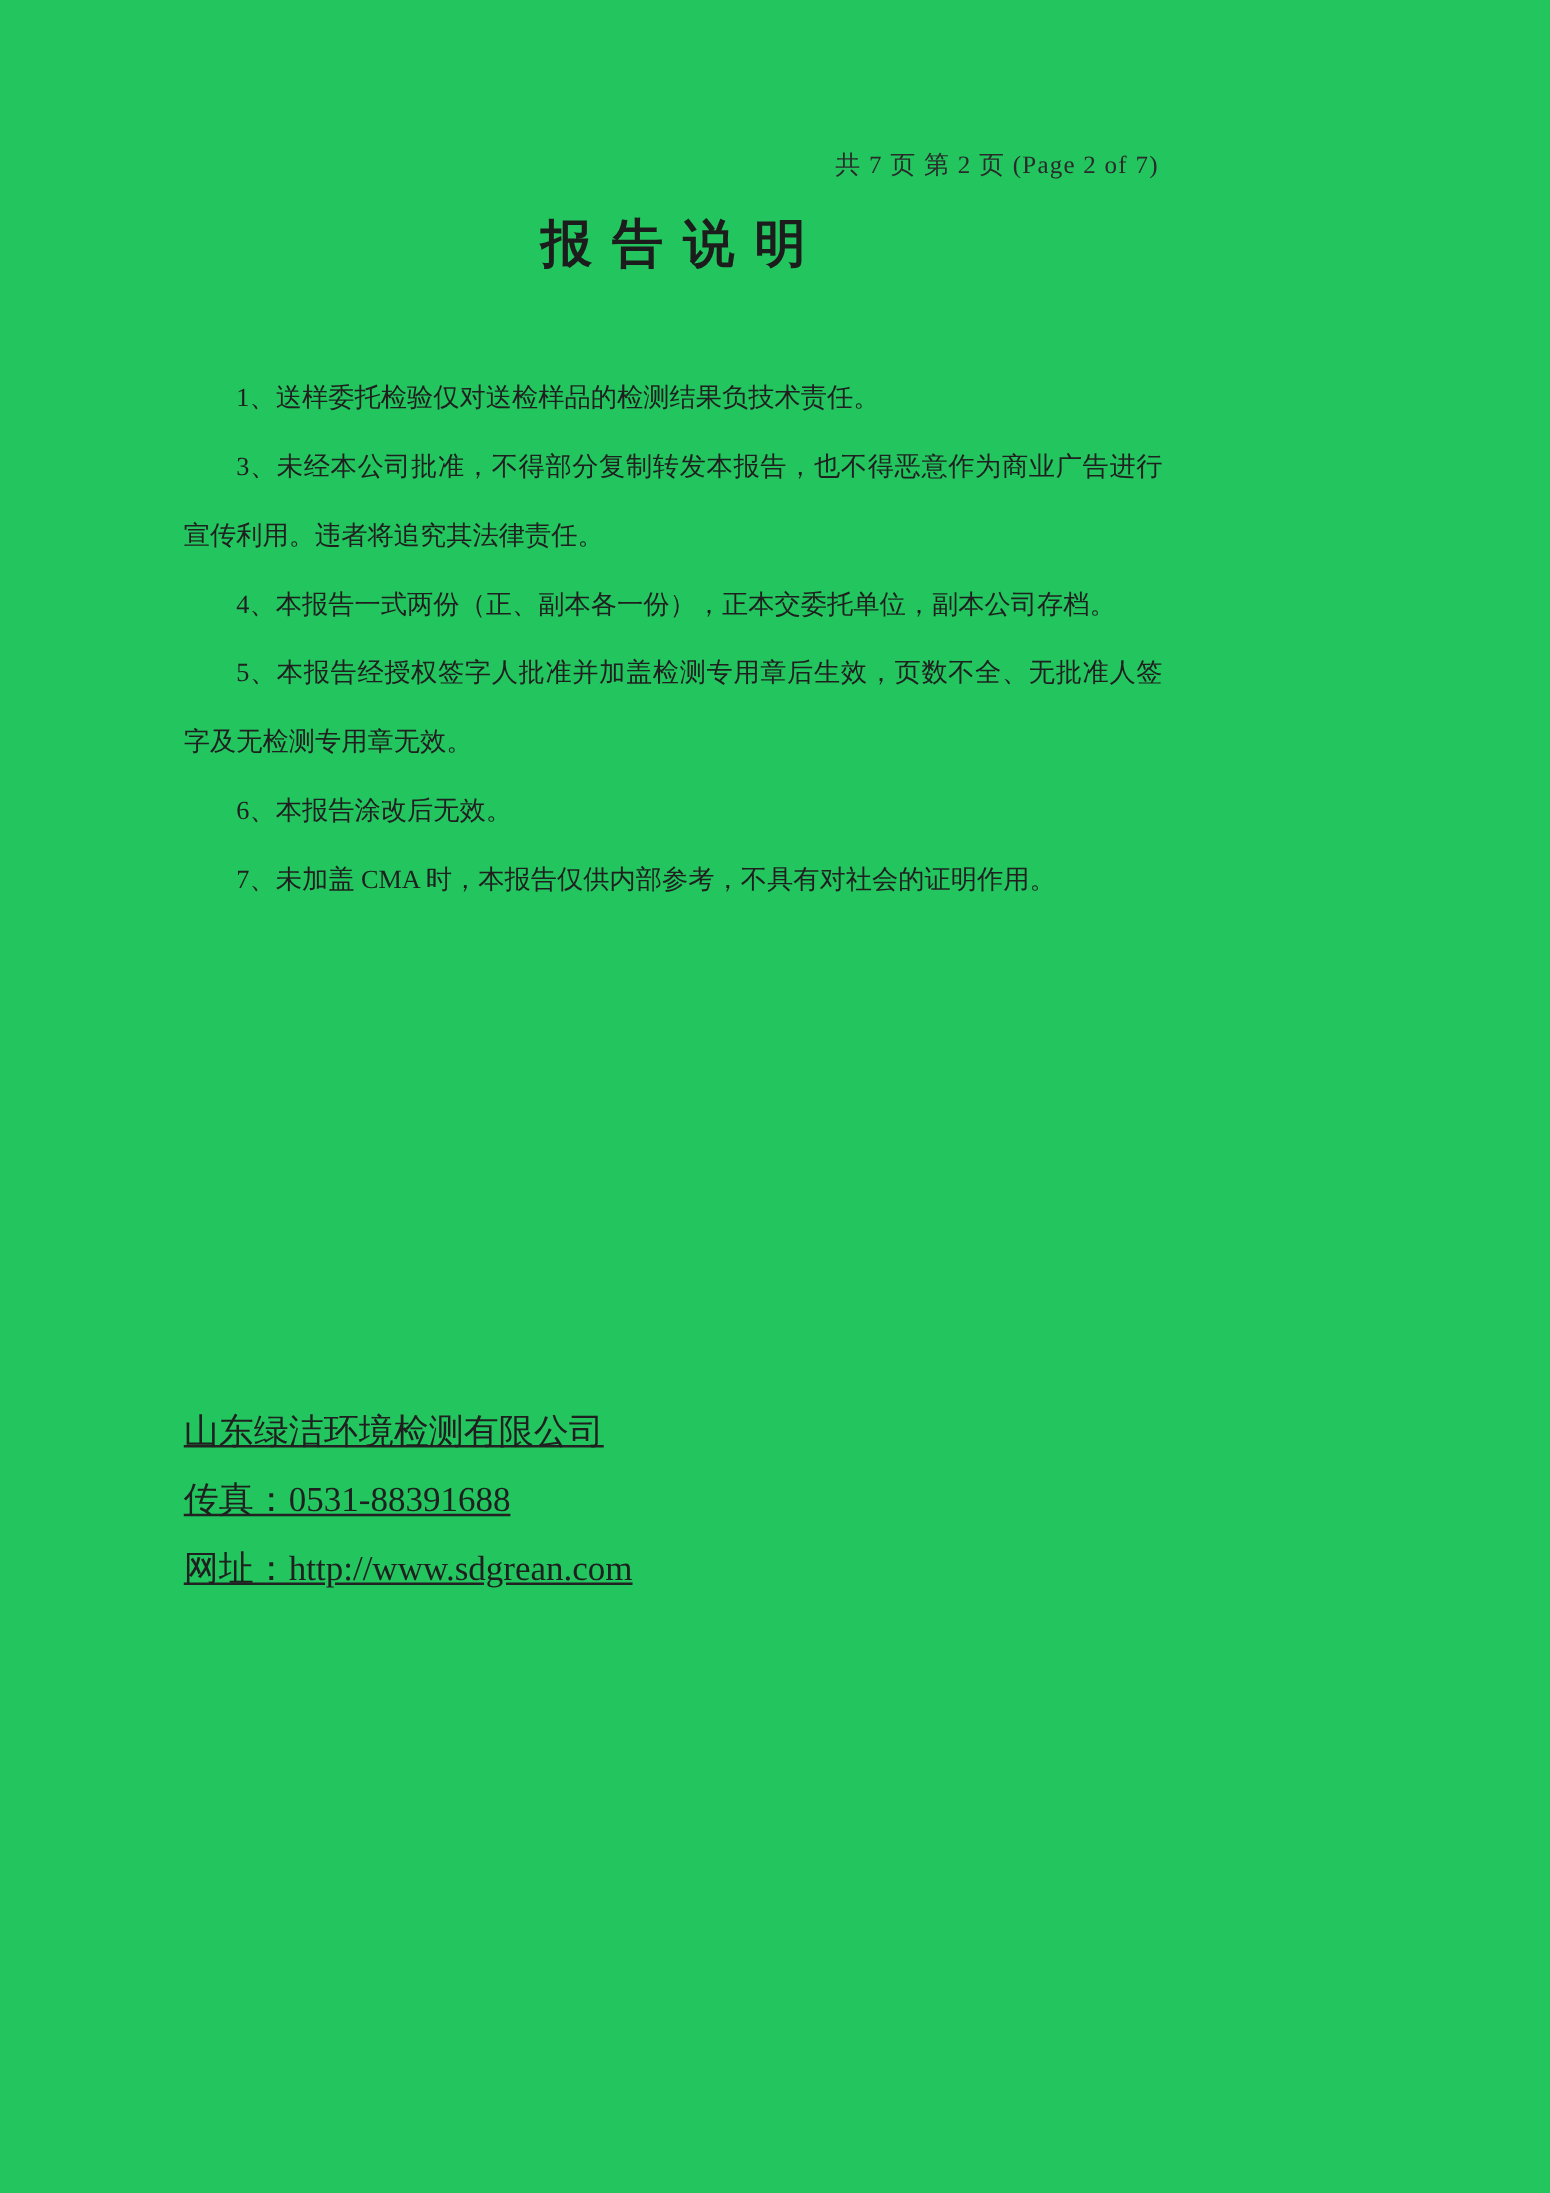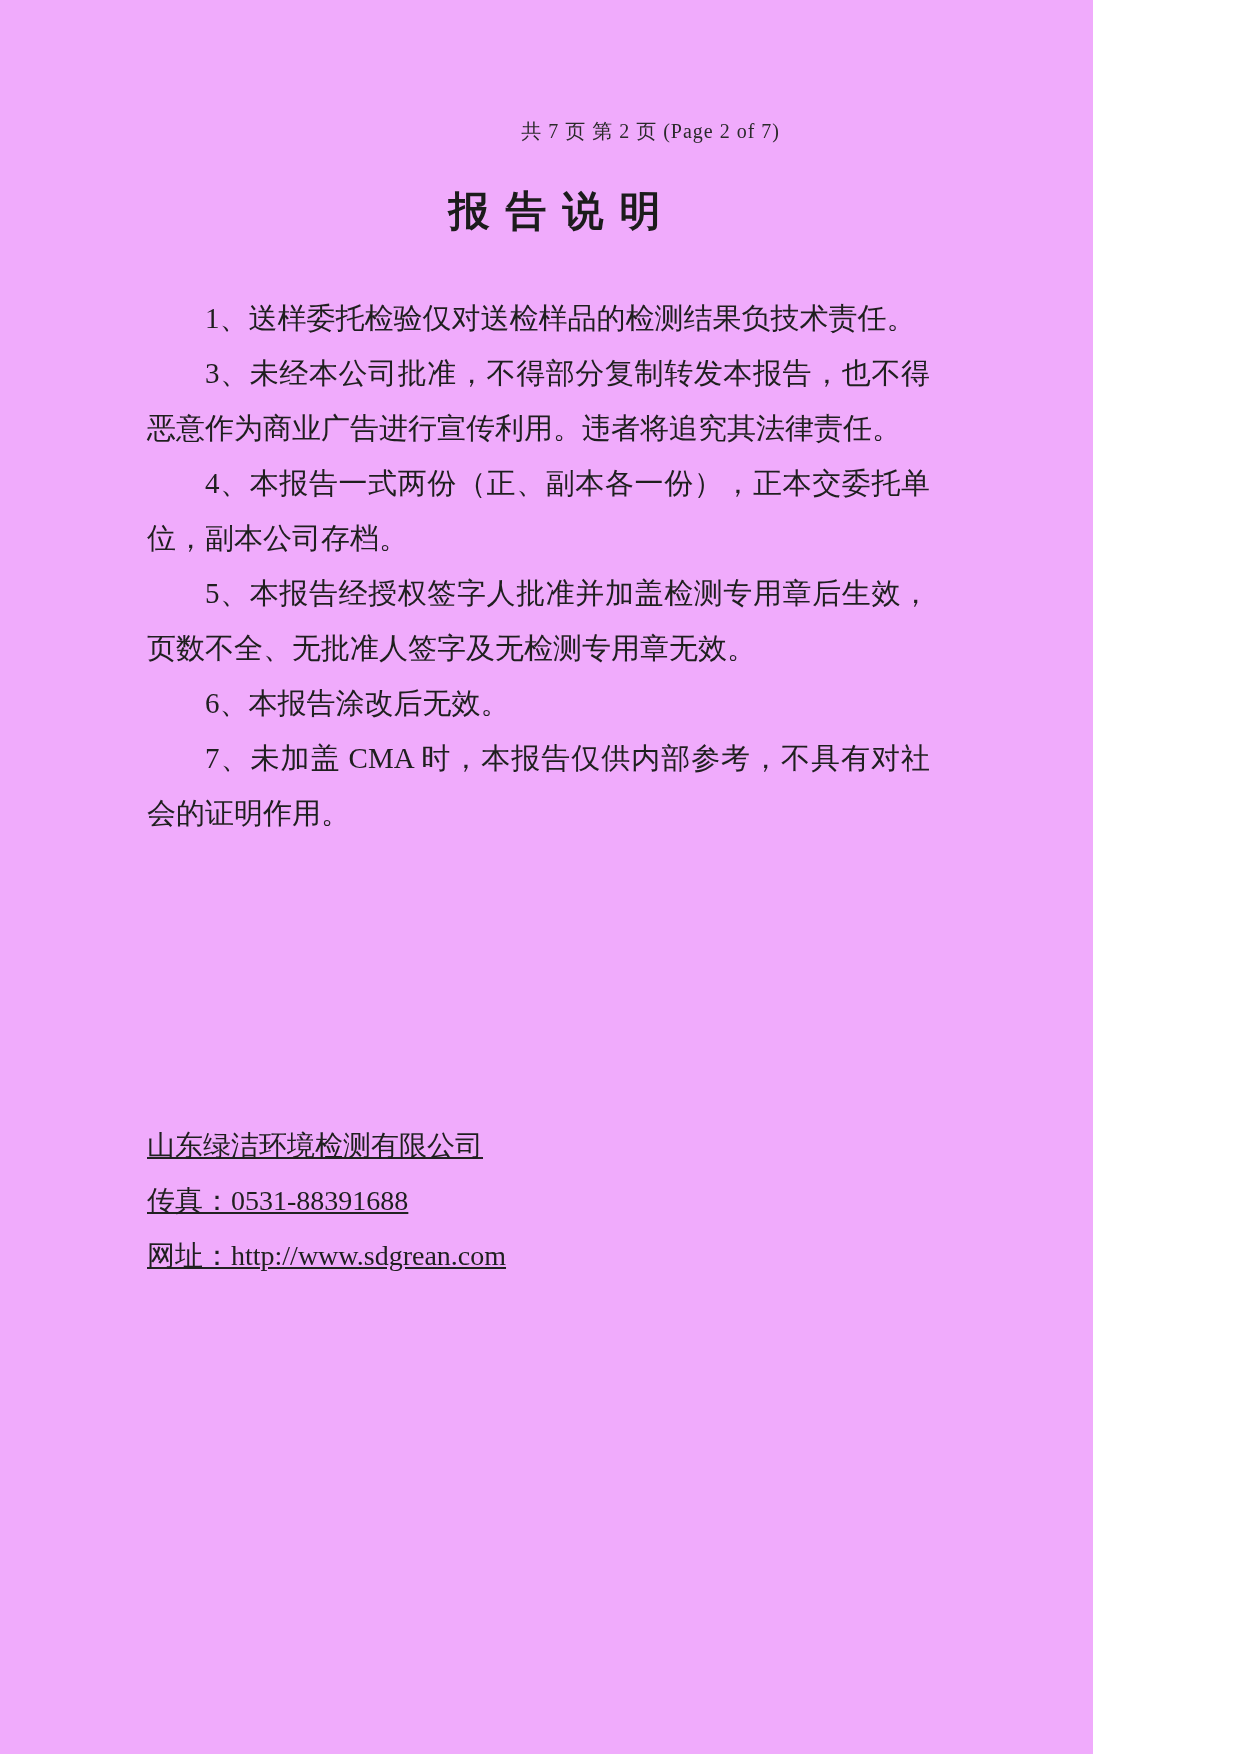--- a/index.html
+++ b/index.html
@@ -2,58 +2,58 @@
 <html><head>
 <meta charset="utf-8">
 <style>
   html, body {
     margin: 0;
     padding: 0;
     background: #ffffff;
   }
   .page {
     position: relative;
-    width: 1093px;
+    width: 1240px;
     height: 1754px;
-    background: #f0abfc;
+    background: #22c55e;
     font-family: "Liberation Serif", "DejaVu Serif", serif;
     color: #222222;
     overflow: hidden;
   }
   .page-header {
     position: absolute;
     top: 118px;
     right: 313px;
     font-size: 20px;
     letter-spacing: 1px;
     color: #2a2a2a;
     white-space: nowrap;
   }
   .title {
     position: absolute;
     top: 168px;
     left: 147px;
     width: 783px;
-    margin: 16px;
+    margin: 0;
     text-align: center;
     font-size: 41px;
     font-weight: bold;
     letter-spacing: 16px;
     text-indent: 16px; 
     color: #1c1c1c;
   }
   .notes {
     position: absolute;
     top: 291px;
     left: 147px;
     width: 783px;
   }
   .notes p {
     margin: 0;
-    font-size: 29px;
+    font-size: 21px;
     line-height: 55px;
     text-align: justify;
     text-justify: inter-ideograph;
     text-indent: 2em;
     color: #1f1f1f;
   }
   .company-info {
     position: absolute;
     top: 1118px;
     left: 147px;

